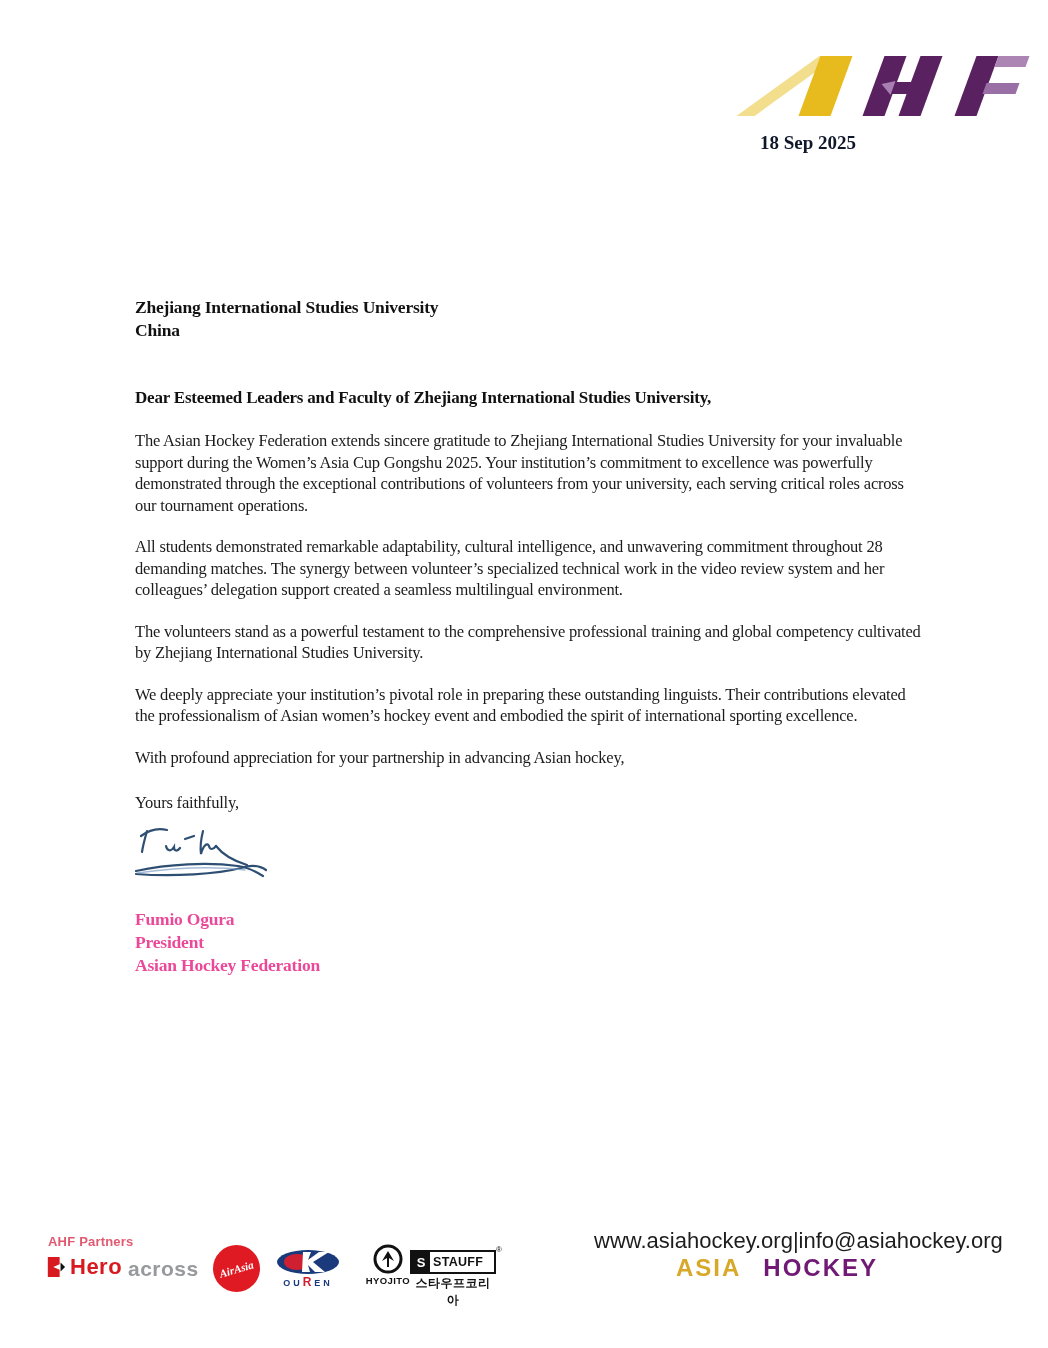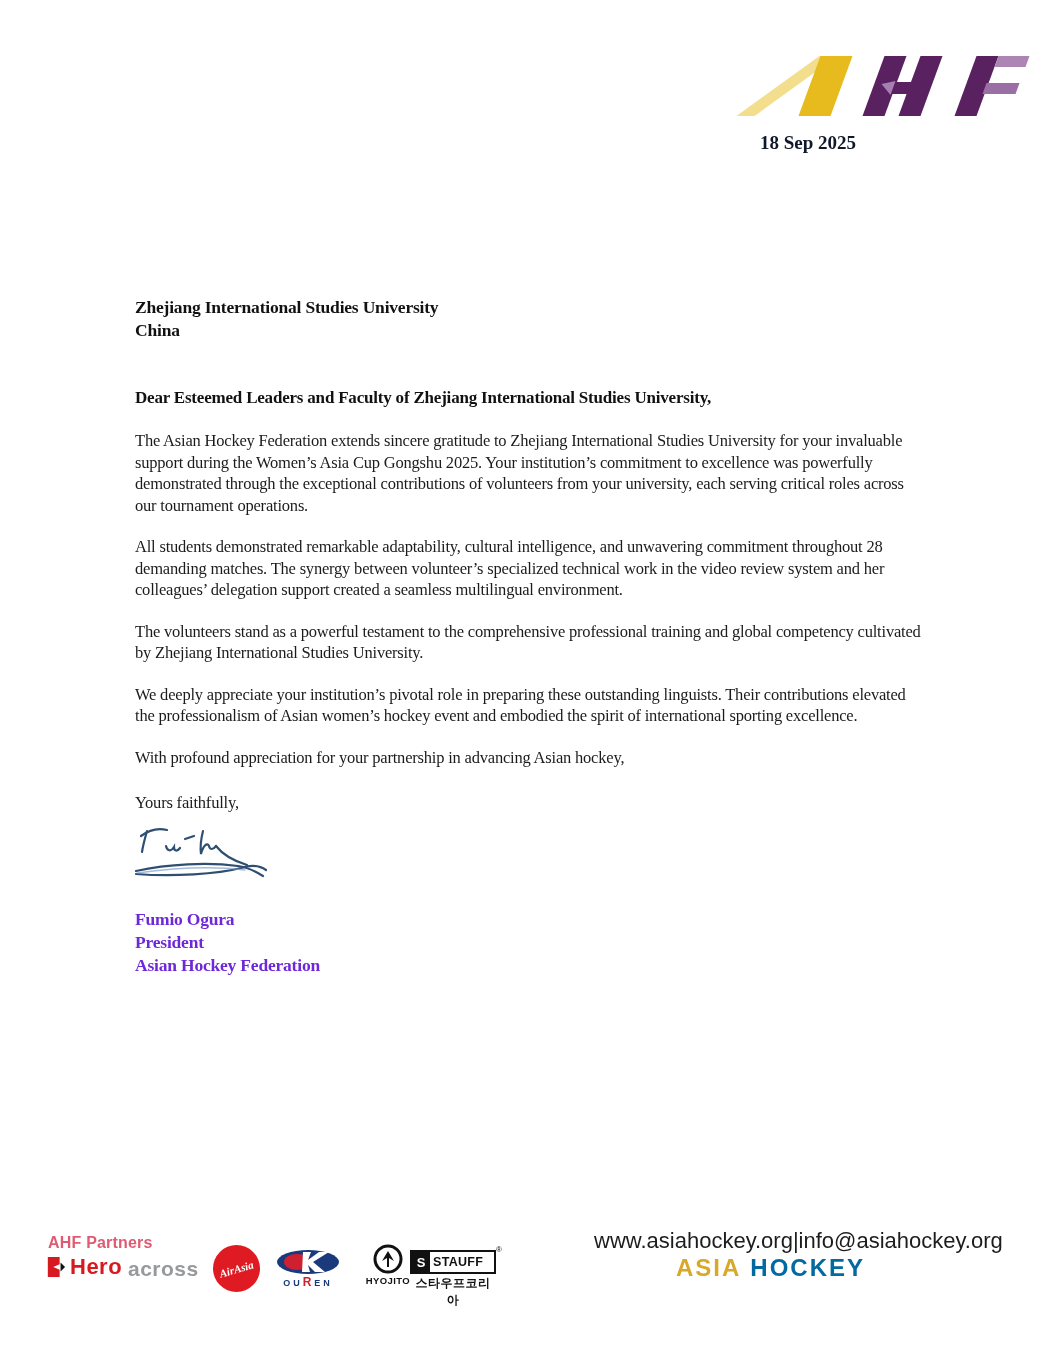--- a/index.html
+++ b/index.html
@@ -17,24 +17,24 @@
   
   .letter-body{
     position:absolute;left:135px;top:296px;width:792px;
     font-size:16.5px;line-height:21.5px;letter-spacing:-0.2px;
   }
   .recipient{font-size:17.5px;line-height:23px;font-weight:bold;color:#111;margin:0 0 45px 0;}
   .salutation{font-size:17px;line-height:21px;font-weight:bold;color:#111;margin:16px 0 22px 0;}
   .letter-body p{margin:0 0 20px 0;}
   .valediction{margin:24px 0 0 0 !important;}
   .signature{display:block;margin:10px 0 0 -2px;}
-  .signer{font-size:17.5px;line-height:23px;font-weight:bold;color:#6d28d9;margin-top:26px;}
+  .signer{font-size:17.5px;line-height:23px;font-weight:bold;color:#ec4899;margin-top:26px;}
   
   .fitem{position:absolute;font-family:"Liberation Sans", sans-serif;}
-  .partners-label{left:48px;top:1234px;font-size:16px;font-weight:bold;color:#e05a72;letter-spacing:.2px;}
+  .partners-label{left:48px;top:1234px;font-size:13px;font-weight:bold;color:#e05a72;letter-spacing:.2px;}
   .p-hero{left:46px;top:1254px;display:flex;align-items:center;gap:4px;}
   .hero-text{color:#d71920;font-size:22px;font-weight:bold;letter-spacing:.5px;}
   .p-polytan{left:128px;top:1257px;}
   .polytan-text{color:#97999c;font-size:21px;font-weight:bold;letter-spacing:.5px;}
   .p-airasia{left:213px;top:1245px;width:47px;height:47px;border-radius:50%;
     background:#e01a22;display:flex;align-items:center;justify-content:center;}
   .airasia-text{color:#fff;font-size:11px;font-style:italic;font-weight:bold;
     font-family:"Liberation Serif",serif;transform:rotate(-16deg);}
   .p-ouren{left:270px;top:1249px;text-align:center;width:76px;}
   .ouren-text{font-size:9px;font-weight:bold;letter-spacing:3px;color:#1a3a7c;line-height:10px;}
@@ -46,21 +46,21 @@
     background:#fff;height:20px;padding-right:3px;}
   .stauff-s{width:18px;height:20px;background:#111;color:#fff;font-size:13px;font-weight:bold;
     display:flex;align-items:center;justify-content:center;}
   .stauff-name{font-size:12.5px;font-weight:bold;color:#111;letter-spacing:.3px;margin-left:3px;}
   .stauff-r{position:absolute;right:-8px;top:-7px;font-size:8px;color:#111;}
   .stauff-kr{font-size:12px;color:#111;letter-spacing:.5px;margin-top:1px;text-align:center;
     font-weight:bold;}
   .contact{left:594px;top:1228px;font-size:22px;color:#1d1d1d;}
   .brand{left:676px;top:1254px;font-size:24px;font-weight:bold;letter-spacing:2px;}
   .brand-asia{color:#d8a829;}
-  .brand-hockey{color:#0369a1;margin-left:9px;}
+  .brand-hockey{color:#701a75;margin-left:22px;}
 </style>
 </head>
 <body>
 
 <div class="page">
 
   <svg class="ahf-logo" viewBox="0 0 295 72" xmlns="http://www.w3.org/2000/svg" aria-label="AHF">
 
     <polygon points="2,66 85,6 103,6 20,66" fill="#f2de8c"></polygon>
     <polygon points="86,6 118,6 96,66 64,66" fill="#e7bb1d"></polygon>

